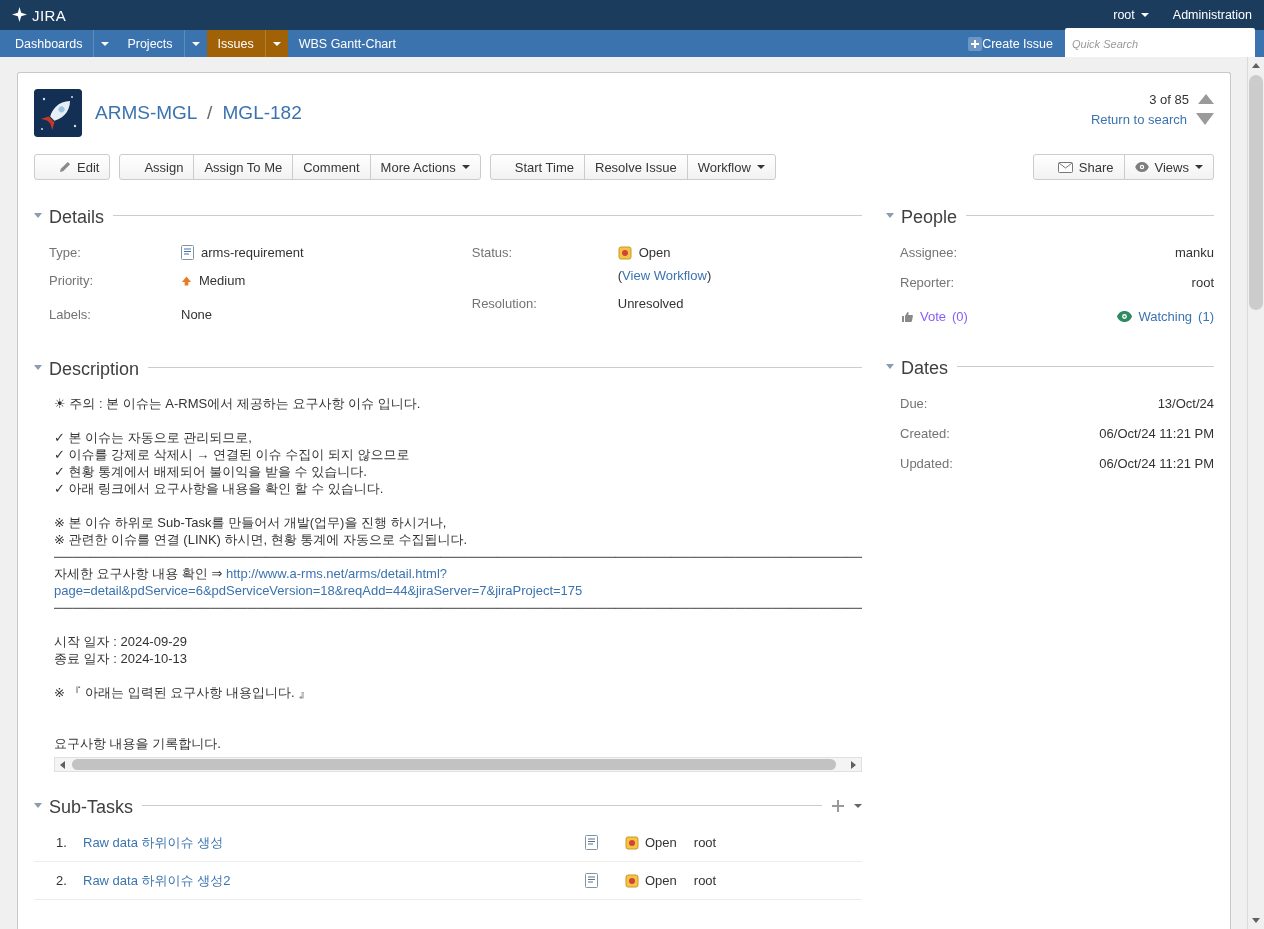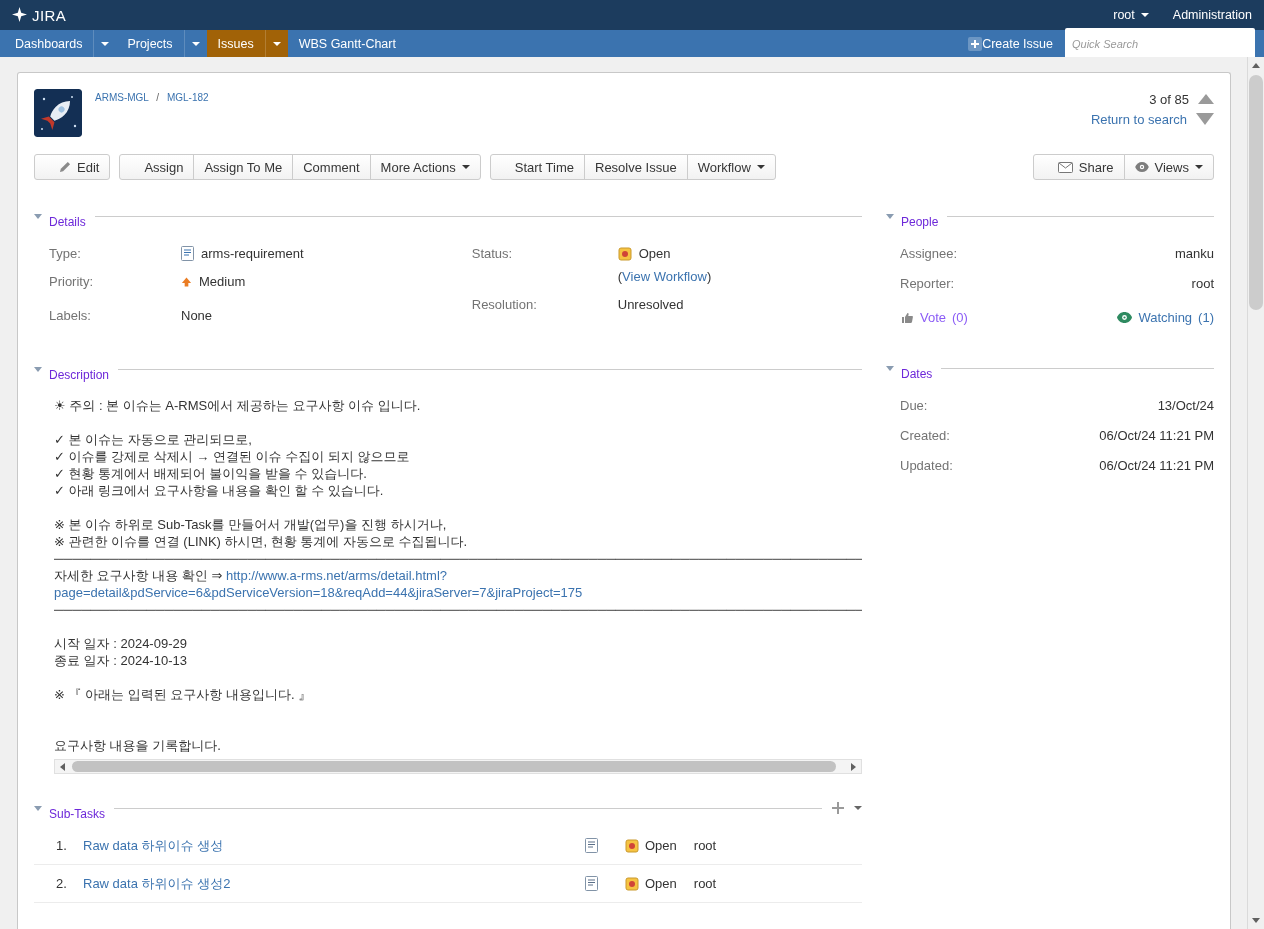--- a/index.html
+++ b/index.html
@@ -46,21 +46,21 @@
   .vs-up { top: 0; } .vs-down { bottom: 0; }
   .vs-thumb { position: absolute; left: 1px; width: 14px; top: 18px; height: 235px; background: #cccccc; border-radius: 7px; cursor: pointer; }
   .tri-up    { width: 0; height: 0; border-left: 4px solid transparent; border-right: 4px solid transparent; border-bottom: 5px solid #606060; }
   .tri-down  { width: 0; height: 0; border-left: 4px solid transparent; border-right: 4px solid transparent; border-top: 5px solid #606060; }
   .tri-left  { width: 0; height: 0; border-top: 4px solid transparent; border-bottom: 4px solid transparent; border-right: 5px solid #606060; }
   .tri-right { width: 0; height: 0; border-top: 4px solid transparent; border-bottom: 4px solid transparent; border-left: 5px solid #606060; }
 
   
   .issue-header { display: flex; align-items: flex-start; }
   .avatar { width: 48px; height: 48px; margin-right: 13px; border-radius: 3px; overflow: hidden; flex: none; }
-  .breadcrumb { font-size: 10px; margin-top: 3px; }
+  .breadcrumb { font-size: 19px; margin-top: 13px; }
   .breadcrumb .sep { color: #666; margin: 0 5px; }
   .issue-title { font-size: 21px; font-weight: bold; color: #262626; margin-top: 7px; }
   .pager { margin-left: auto; text-align: right; flex: none; }
   .pager-row { display: flex; align-items: center; justify-content: flex-end; gap: 9px; height: 20px; }
   .tri-up-big   { width: 0; height: 0; border-left: 8px solid transparent; border-right: 8px solid transparent; border-bottom: 10px solid #9a9a9a; cursor: pointer; }
   .tri-down-big { width: 0; height: 0; border-left: 9px solid transparent; border-right: 9px solid transparent; border-top: 12px solid #9a9a9a; cursor: pointer; }
 
   
   .ops-bar { display: flex; align-items: center; margin-top: 17px; }
   .btn-group { display: flex; margin-right: 9px; }
@@ -71,21 +71,21 @@
   .btn-group .btn:last-child  { border-radius: 0 3px 3px 0; }
   .btn-group .btn:only-child  { border-radius: 3px; }
   .ops-right { margin-left: auto; display: flex; }
 
   
   .main-row { display: flex; margin-top: 2px; }
   .left-col { flex: 1; min-width: 0; }
   .right-col { width: 328px; margin-left: 24px; flex: none; }
   .section-head { display: flex; align-items: center; margin-top: 21px; }
   .twisty { width: 0; height: 0; border-left: 4px solid transparent; border-right: 4px solid transparent; border-top: 5px solid #8a9cb1; cursor: pointer; flex: none; }
-  .section-title { color: #6d28d9; font-size: 12px; margin: 12px 9px 0 7px; white-space: nowrap; }
+  .section-title { color: #404040; font-size: 18px; margin: 4px 9px 0 7px; white-space: nowrap; }
   .head-rule { flex: 1; height: 1px; background: #ccc; }
   .head-actions { margin-left: 9px; display: flex; align-items: center; gap: 9px; }
 
   
   .details-body { display: flex; margin-top: 16px; padding-left: 15px; }
   .details-colL { width: 52%; flex: none; }
   .details-colR { flex: 1; }
   .field-row { display: flex; margin-bottom: 11px; align-items: flex-start; line-height: 17px; }
   .field-label { width: 132px; color: #737373; flex: none; }
   .field-label.wide { width: 146px; }

